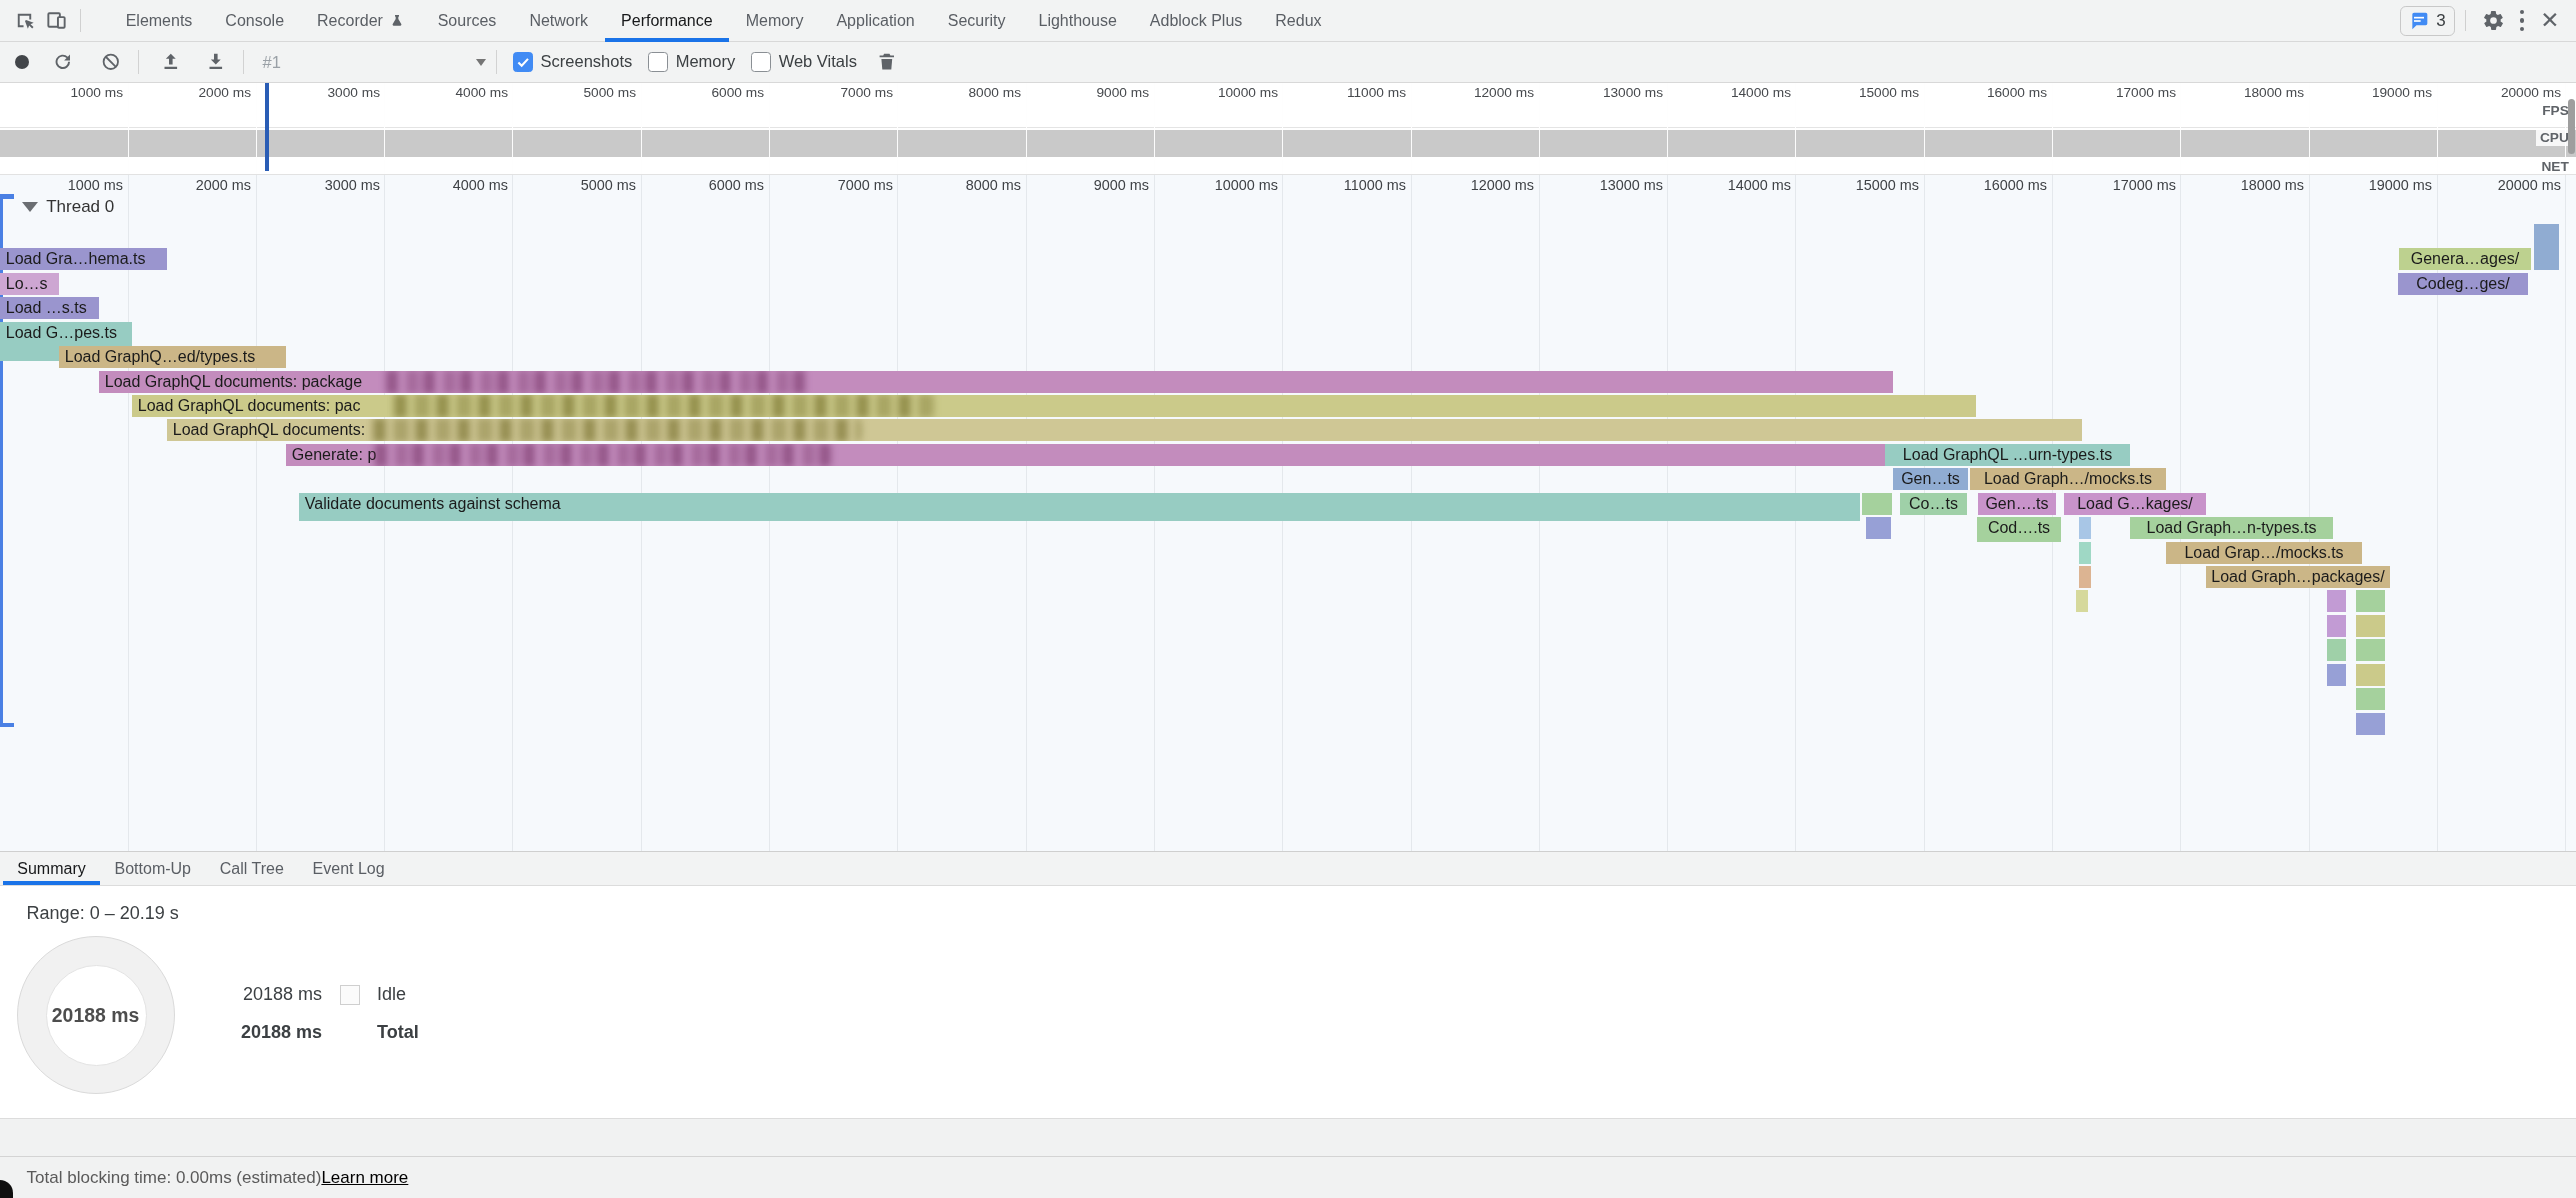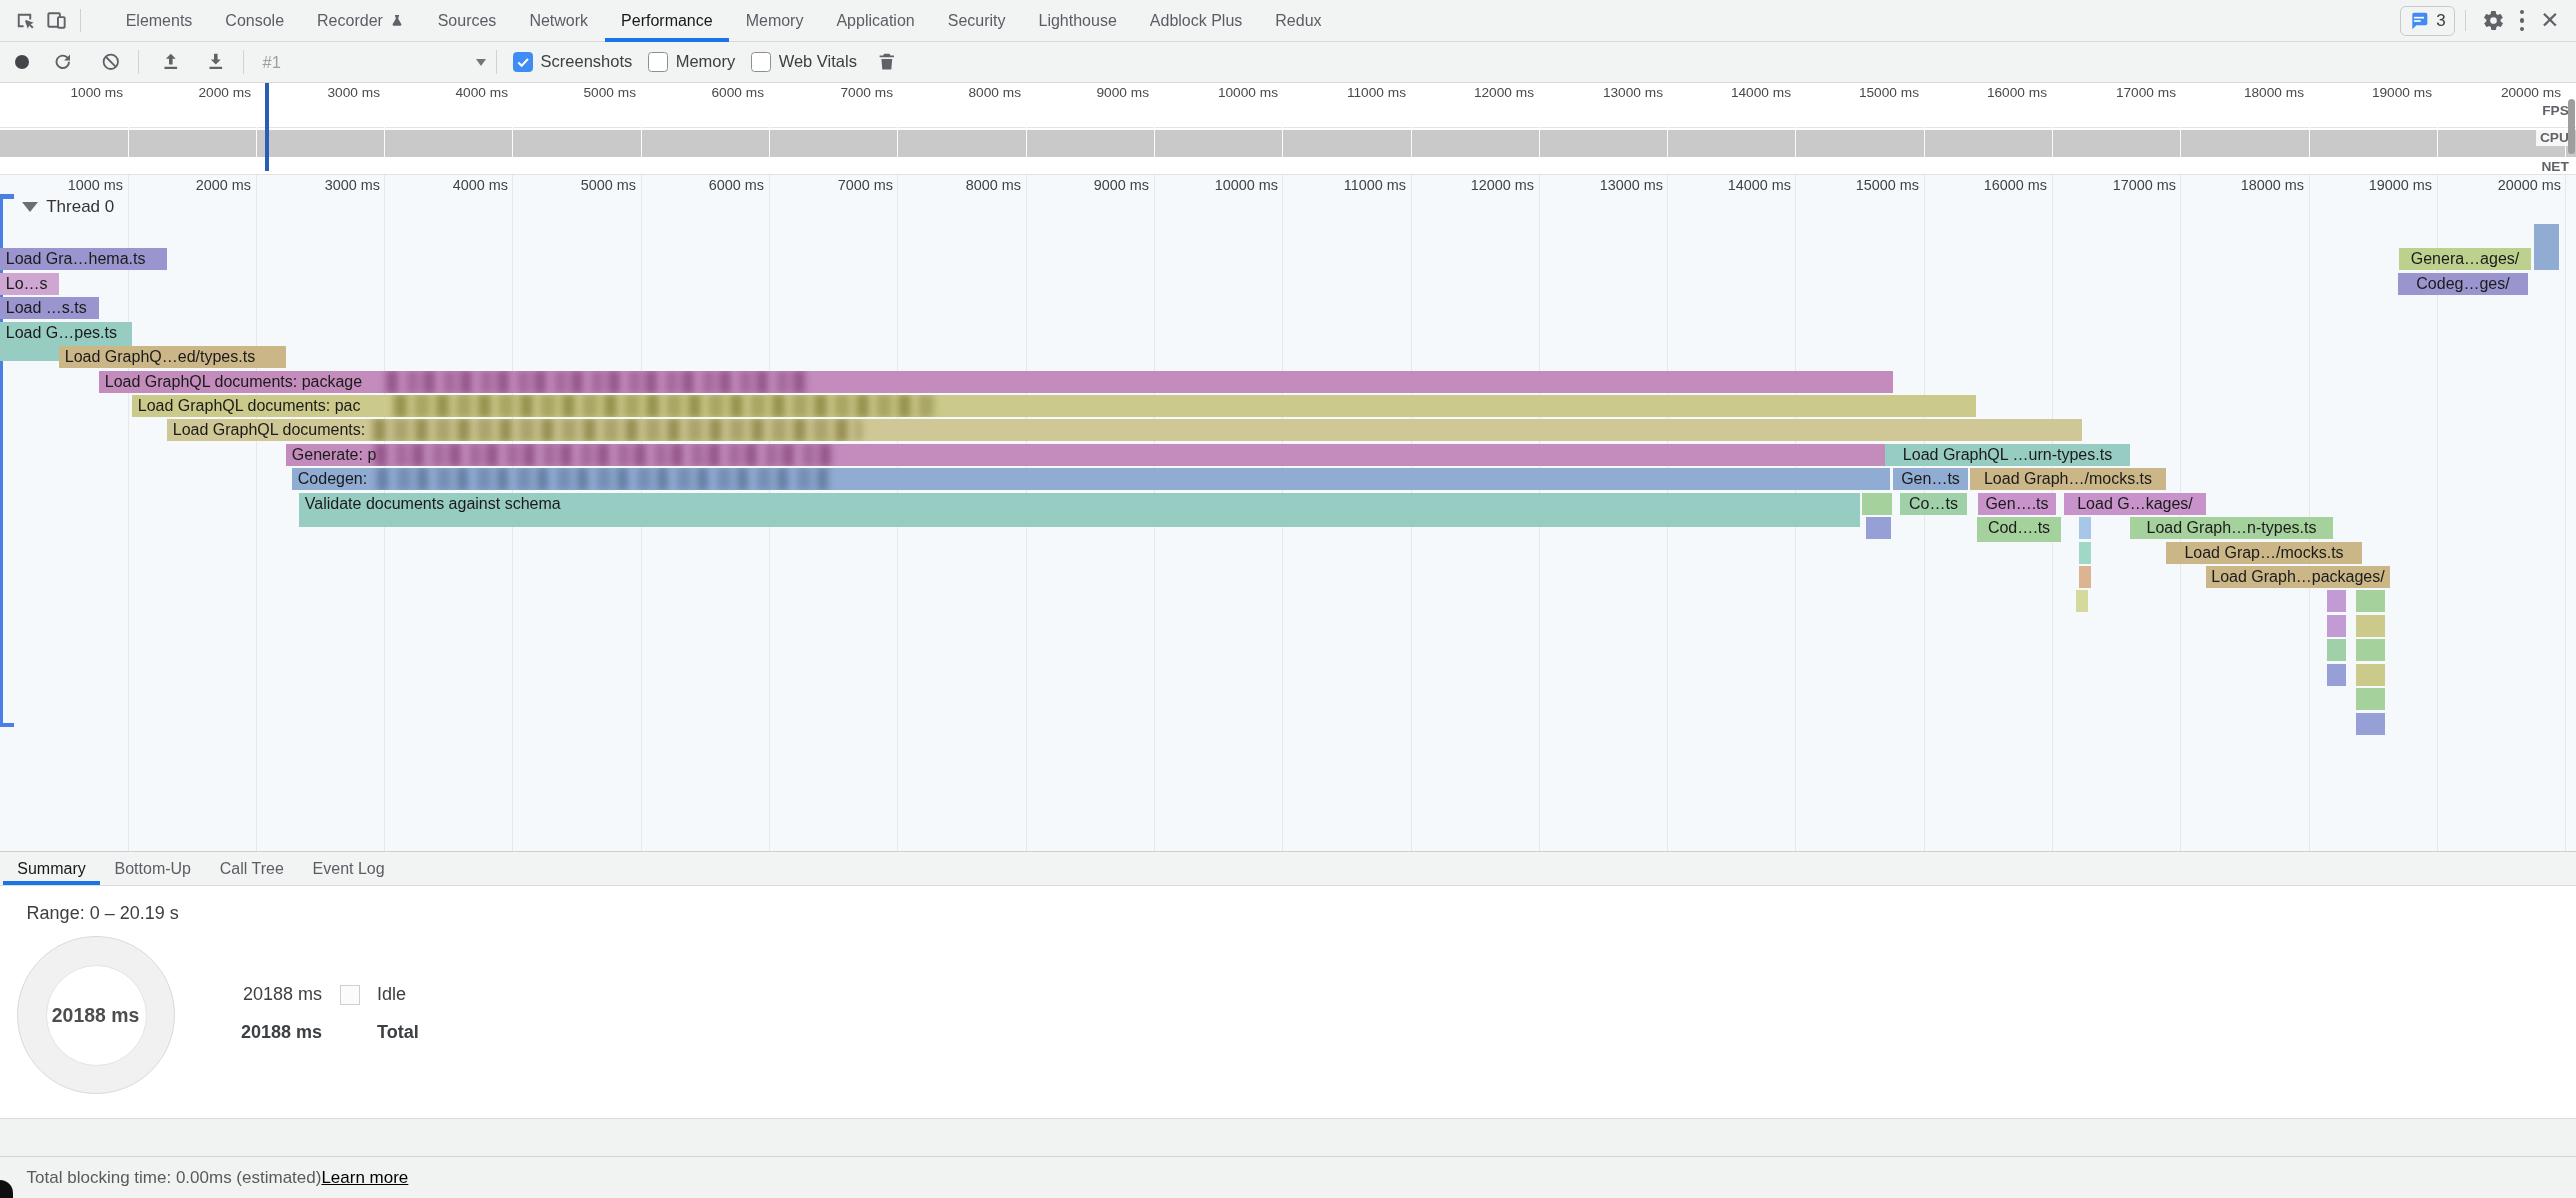--- a/index.html
+++ b/index.html
@@ -379,24 +379,23 @@
       <div class="bar" style="left: 0px; top: 98px; width: 59px; height: 21.6px; background: rgb(205, 166, 210);"><span>Lo…s</span></div>
       <div class="bar center" style="left: 2398px; top: 98px; width: 130px; height: 21.6px; background: rgb(154, 149, 206);"><span>Codeg…ges/</span></div>
       <div class="bar" style="left: 0px; top: 122px; width: 99px; height: 21.6px; background: rgb(154, 149, 206);"><span>Load …s.ts</span></div>
       <div class="bar" style="left: 0px; top: 147px; width: 132px; height: 39px; background: rgb(151, 204, 194);"><span>Load G…pes.ts</span></div>
       <div class="bar" style="left: 59px; top: 171px; width: 227px; height: 21.6px; background: rgb(203, 182, 135);"><span>Load GraphQ…ed/types.ts</span></div>
       <div class="bar" style="left: 132px; top: 220px; width: 1844px; height: 21.6px; background: rgb(203, 202, 138);"><span>Load GraphQL documents: pac</span><div class="redact rd-olive" style="left: 256px; width: 547px;"></div></div>
       <div class="bar" style="left: 99px; top: 196px; width: 1794px; height: 21.6px; background: rgb(195, 140, 189);"><span>Load GraphQL documents: package</span><div class="redact rd-mauve" style="left: 283px; width: 426px;"></div></div>
       <div class="bar" style="left: 167px; top: 244px; width: 1915px; height: 21.6px; background: rgb(207, 199, 149);"><span>Load GraphQL documents: </span><div class="redact rd-olive" style="left: 200px; width: 495px;"></div></div>
       <div class="bar" style="left: 286px; top: 269px; width: 1599px; height: 21.6px; background: rgb(195, 140, 189);"><span>Generate: p</span><div class="redact rd-mauve" style="left: 85px; width: 461px;"></div></div>
       <div class="bar center" style="left: 1885px; top: 269px; width: 245px; height: 21.6px; background: rgb(151, 204, 194);"><span>Load GraphQL …urn-types.ts</span></div>
-      <div class="bar" style="left: 292px; top: 293px; width: 1598px; height: 21.6px; background: rgb(144, 172, 210);"><span>Codegen: </span><div class="redact rd-blue" style="left: 79px; width: 464px;"></div></div>
       <div class="bar center" style="left: 1893px; top: 293px; width: 75px; height: 21.6px; background: rgb(144, 172, 210);"><span>Gen…ts</span></div>
       <div class="bar center" style="left: 1970px; top: 293px; width: 196px; height: 21.6px; background: rgb(203, 182, 135);"><span>Load Graph…/mocks.ts</span></div>
-      <div class="bar" style="left: 299px; top: 318px; width: 1561px; height: 34px; background: rgb(151, 204, 194);"><span>Validate documents against schema</span></div>
+      <div class="bar" style="left: 299px; top: 318px; width: 1561px; height: 28px; background: rgb(151, 204, 194);"><span>Validate documents against schema</span></div>
       <div class="bar" style="left: 1862px; top: 318px; width: 30px; height: 21.6px; background: rgb(165, 209, 157);"></div>
       <div class="bar center" style="left: 1900px; top: 318px; width: 67px; height: 21.6px; background: rgb(159, 208, 168);"><span>Co…ts</span></div>
       <div class="bar center" style="left: 1978px; top: 318px; width: 78px; height: 21.6px; background: rgb(200, 147, 202);"><span>Gen….ts</span></div>
       <div class="bar center" style="left: 2064px; top: 318px; width: 142px; height: 21.6px; background: rgb(200, 147, 202);"><span>Load G…kages/</span></div>
       <div class="bar" style="left: 1866px; top: 342px; width: 24.5px; height: 21.6px; background: rgb(151, 160, 214);"></div>
       <div class="bar center" style="left: 1977px; top: 342px; width: 84px; height: 25px; background: rgb(165, 209, 157);"><span>Cod….ts</span></div>
       <div class="bar" style="left: 2079px; top: 342px; width: 3.6px; height: 21.6px; background: rgb(168, 198, 230);"></div>
       <div class="bar center" style="left: 2130px; top: 342px; width: 203px; height: 21.6px; background: rgb(165, 209, 157);"><span>Load Graph…n-types.ts</span></div>
       <div class="bar" style="left: 2079px; top: 367px; width: 3.6px; height: 21.6px; background: rgb(159, 216, 197);"></div>
       <div class="bar center" style="left: 2166px; top: 367px; width: 196px; height: 21.6px; background: rgb(203, 182, 135);"><span>Load Grap…/mocks.ts</span></div>

